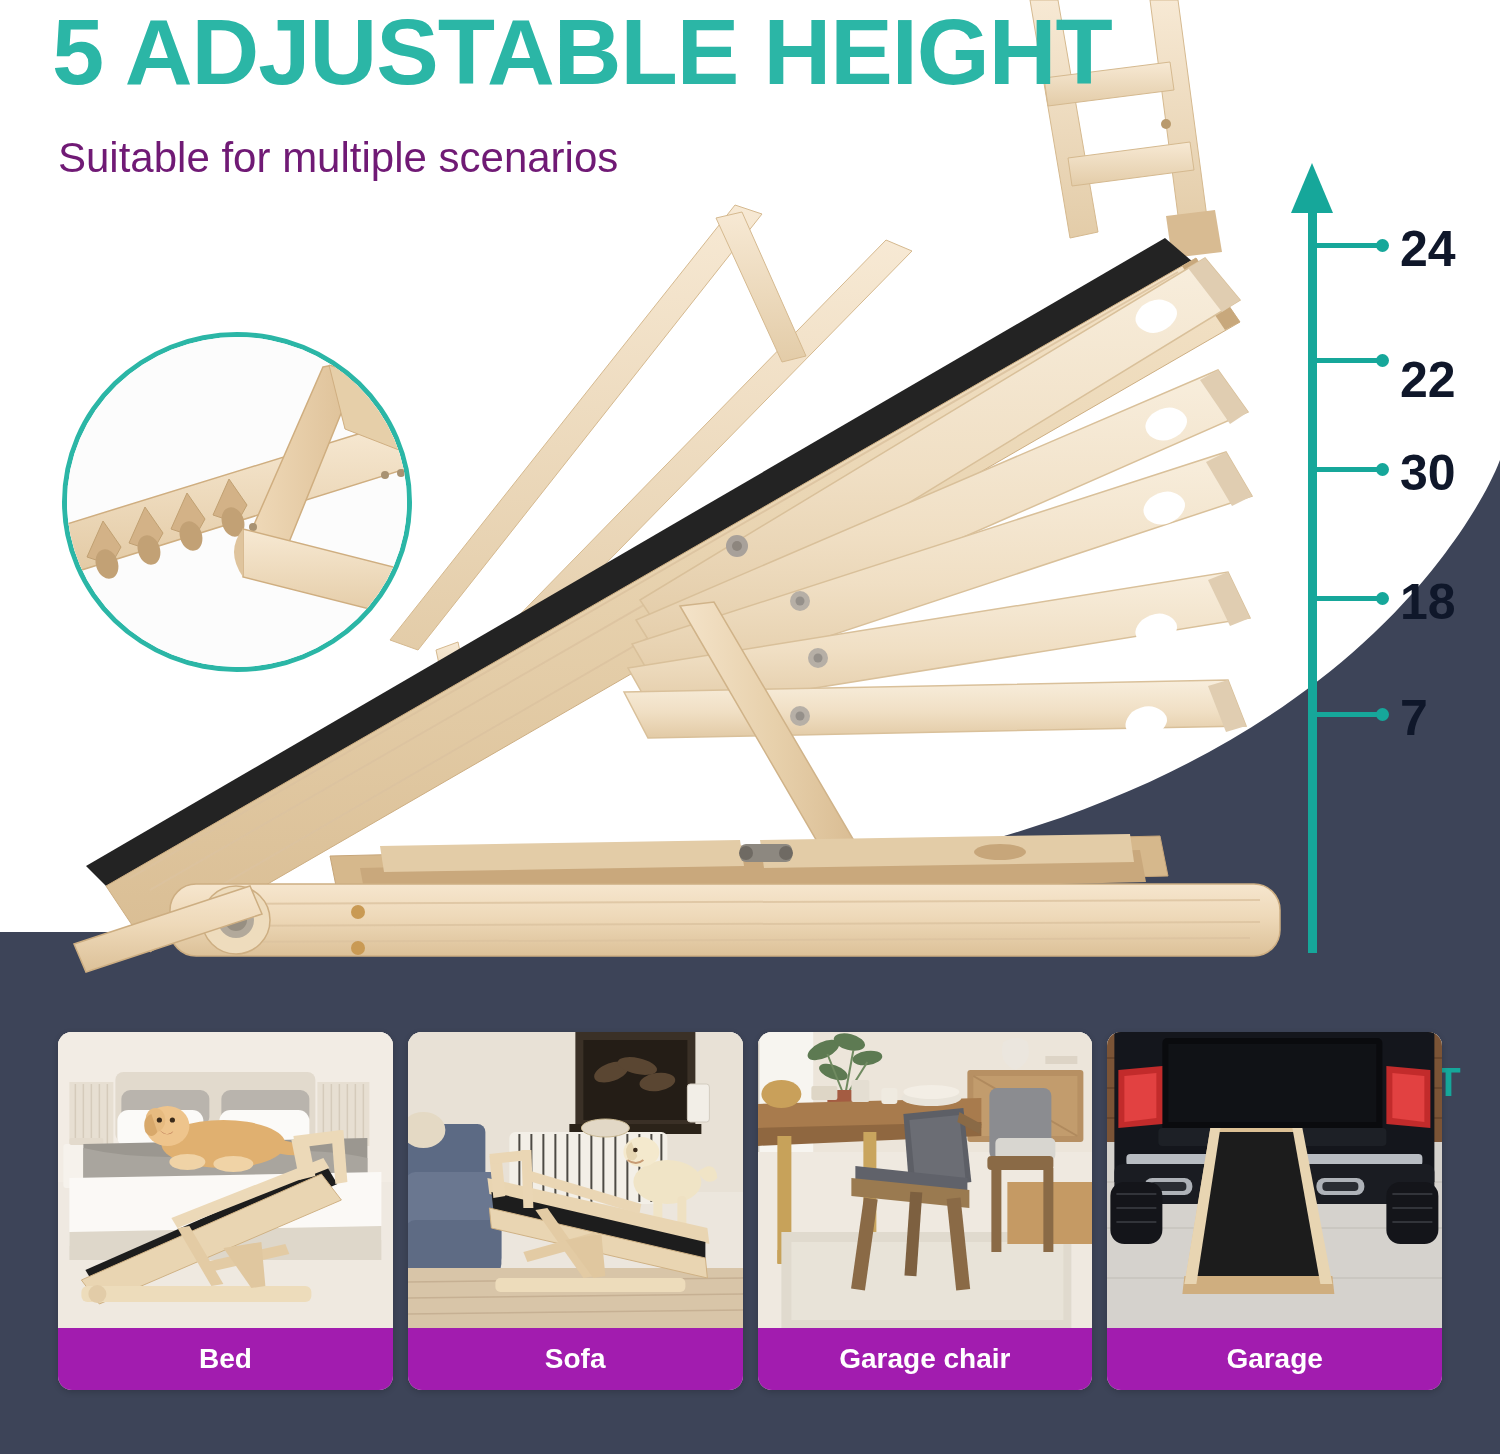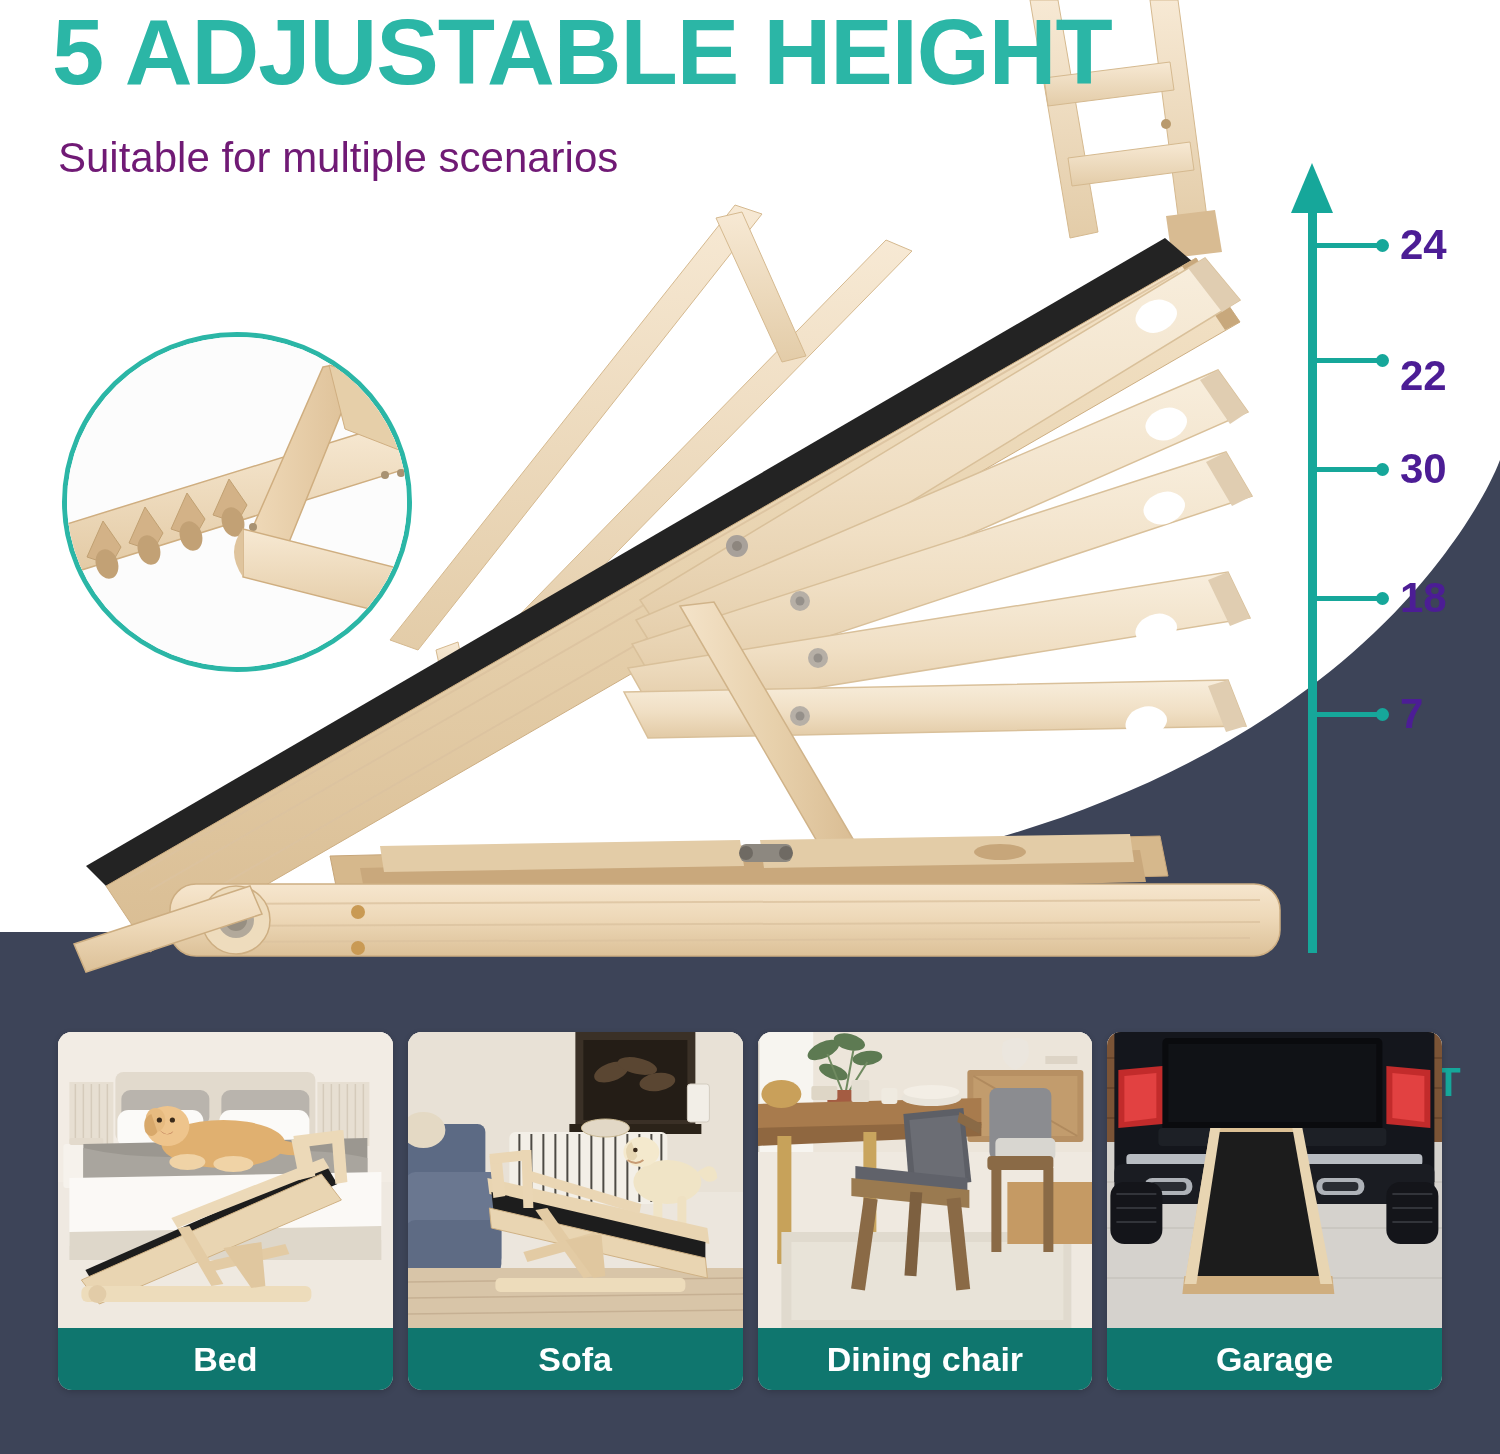--- a/index.html
+++ b/index.html
@@ -106,23 +106,23 @@
   .tick-dot {
     position: absolute;
     width: 13px; height: 13px;
     border-radius: 50%;
     background: #16a79a;
     left: 96px;
   }
   .tick-label {
     position: absolute;
     left: 120px;
-    font-size: 42px;
+    font-size: 50px;
     font-weight: 700;
-    color: #4c1d95;
+    color: #0f172a;
     line-height: 1;
   }
   .height-word {
     position: absolute;
     left: 27px; top: 900px;
     font-size: 40px;
     font-weight: 700;
     letter-spacing: 0.5px;
     color: #16a79a;
     white-space: nowrap;
@@ -151,23 +151,23 @@
     position: absolute;
     left: 0; top: 0;
     width: 100%; height: 296px;
     overflow: hidden;
   }
   .card-photo svg { display: block; width: 100%; height: 100%; }
   .card-label {
     position: absolute;
     left: 0; bottom: 0;
     width: 100%; height: 62px;
-    background: #0f766e;
+    background: #a21caf;
     color: #ffffff;
-    font-size: 34px;
+    font-size: 28px;
     font-weight: 700;
     display: flex;
     align-items: center;
     justify-content: center;
     letter-spacing: 0px;
     line-height: 1;
   }
 </style>
 </head>
 <body>
@@ -594,21 +594,21 @@
             <path d="M154,88 L204,83 L210,146 L160,152 Z" fill="#6b6d74"></path>
             <path d="M100,134 L212,146 L212,172 L100,160 Z" fill="#60626a"></path>
             <path d="M96,146 L214,158 L214,176 L96,164 Z" fill="#9a7a50"></path>
             <rect x="102" y="166" width="14" height="92" fill="#8a6a46" transform="rotate(8 109 212)"></rect>
             <rect x="196" y="166" width="14" height="92" fill="#8a6a46" transform="rotate(-6 203 212)"></rect>
             <rect x="152" y="160" width="12" height="84" fill="#7d6040" transform="rotate(4 158 202)"></rect>
             <path d="M204,80 L226,92 L224,102 L202,90 Z" fill="#8a6a46"></path>
           </g>
         </svg>
       </div>
-      <div class="card-label">Dining chair</div>
+      <div class="card-label">Garage chair</div>
     </div>
 
     <div class="card">
       <div class="card-photo">
         <svg viewBox="0 0 340 296" preserveAspectRatio="xMidYMid slice">
           <rect width="340" height="296" fill="#d9d6d2"></rect>
 
           <rect x="0" y="0" width="340" height="118" fill="#7b5436"></rect>
           <g stroke="#6a472d" stroke-width="2">
             <path d="M0,26 L340,26"></path>

